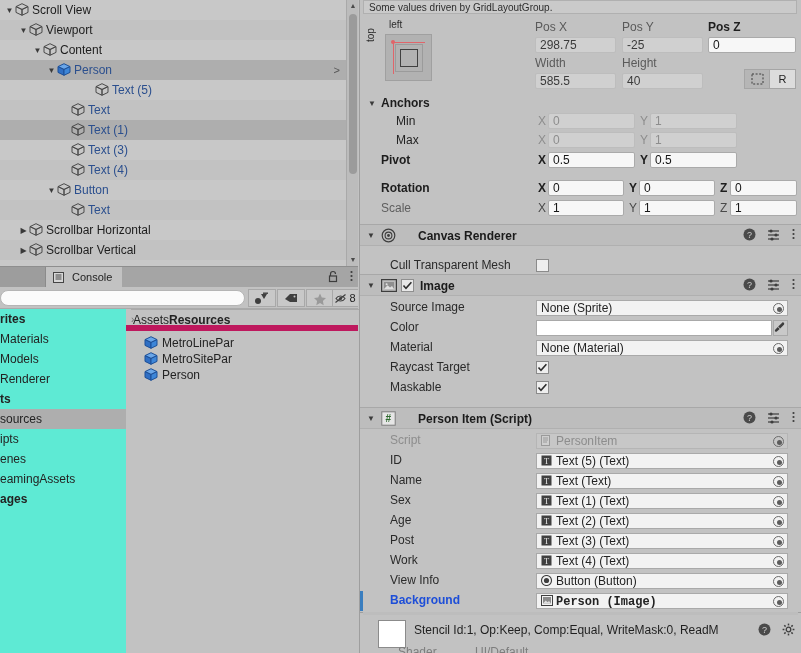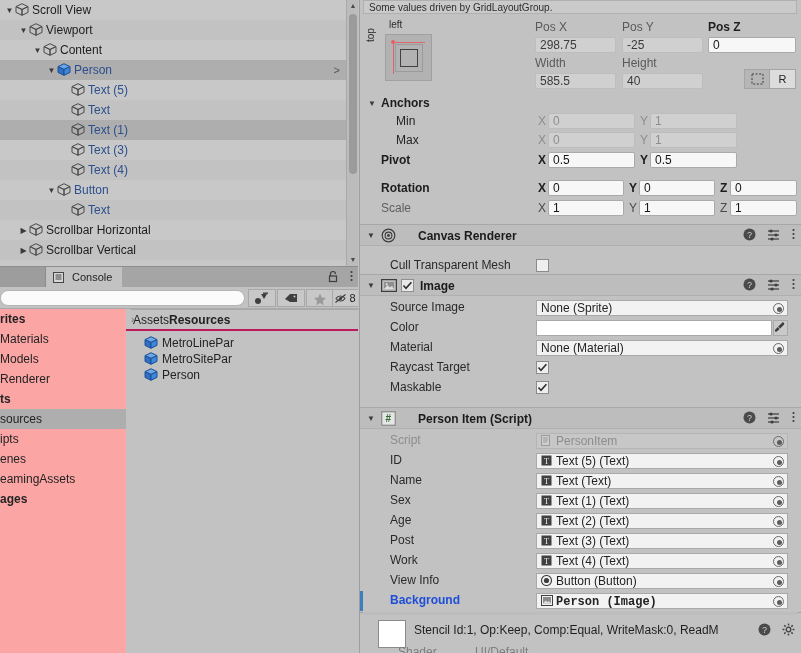--- a/index.html
+++ b/index.html
@@ -41,26 +41,26 @@
 
   
   .projbar{ position:absolute; left:0; top:287px; width:358px; height:22px; background:#c2c2c2; border-bottom:1px solid #aaa;}
   .searchfield{ position:absolute; left:0; top:3px; width:245px; height:16px; background:#fbfbfb; border:1px solid #b5b5b5; border-radius:8px;}
   .pbtn{ position:absolute; top:2px; width:28px; height:18px; background:#c8c8c8; border:1px solid #a8a8a8; text-align:center; line-height:18px;}
   .pbtn.b1{ left:248px; } .pbtn.b2{ left:277px; } .pbtn.b3{ left:306px; }
   .pbtn.b4{ left:332px; width:26px; border-right:none;}
 
   
   .projpane{ position:absolute; left:0; top:309px; width:358px; height:344px; background:#c2c2c2; }
-  .projtree{ position:absolute; left:0; top:0; width:127px; height:344px; background:#fca5a5; border-right:1px solid #ababab;}
+  .projtree{ position:absolute; left:0; top:0; width:127px; height:344px; background:#5eead4; border-right:1px solid #ababab;}
   .ptrow{ height:20px; line-height:20px; padding-left:0; white-space:nowrap; font-size:12px; }
   .ptrow.sel{ background:#aeaeae; }
   .ptrow.bold{ font-weight:bold; }
   .projright{ position:absolute; left:126px; top:0; right:0; height:344px; background:#c2c2c2;}
-  .crumb{ height:22px; line-height:22px; padding-left:7px; font-size:12px; border-bottom:2px solid #be185d;}
+  .crumb{ height:22px; line-height:22px; padding-left:7px; font-size:12px; border-bottom:6px solid #be185d;}
   .crumb .sep{ color:#6f6f6f; margin:0 5px; font-size:10px;}
   .crumb .cur{ font-weight:bold; }
   .arow{ height:16px; line-height:16px; padding-left:18px; font-size:12px; white-space:nowrap;}
   .arow .pre{ display:inline-block; width:14px; height:13px; vertical-align:-2px; margin-right:4px;}
 
   
   .insp{ position:absolute; left:359px; top:0; width:442px; height:653px; background:#c2c2c2; border-left:1px solid #9e9e9e; overflow:hidden;}
   .notice{ position:absolute; left:3px; top:0px; right:4px; height:14px; background:#cacaca; border:1px solid #b0b0b0; font-size:10px; line-height:13px; padding-left:5px; color:#2d2d2d;}
 
   .rectzone{ position:absolute; left:0; top:16px; width:442px; height:78px; }
@@ -143,21 +143,21 @@
         <div class="hrow" style="padding-left: 32px;"><span class="tri">▼</span><span class="cube"><svg width="14" height="13" viewBox="0 0 14 13">
               <path d="M7 0.7 L13 3.6 L7 6.5 L1 3.6 Z" fill="none" stroke="#4a4a4a" stroke-width="1"></path>
               <path d="M1 3.6 L7 6.5 L7 12.3 L1 9.4 Z" fill="none" stroke="#4a4a4a" stroke-width="1"></path>
               <path d="M13 3.6 L7 6.5 L7 12.3 L13 9.4 Z" fill="none" stroke="#4a4a4a" stroke-width="1"></path>
             </svg></span><span class="lbl dark">Content</span></div>
         <div class="hrow sel" style="padding-left: 46px;"><span class="tri">▼</span><span class="cube"><svg width="14" height="13" viewBox="0 0 14 13">
               <path d="M7 0.7 L13 3.6 L7 6.5 L1 3.6 Z" fill="#6aa6e8" stroke="#1d4f96" stroke-width="1"></path>
               <path d="M1 3.6 L7 6.5 L7 12.3 L1 9.4 Z" fill="#2f6fc4" stroke="#1d4f96" stroke-width="1"></path>
               <path d="M13 3.6 L7 6.5 L7 12.3 L13 9.4 Z" fill="#3d86d8" stroke="#1d4f96" stroke-width="1"></path>
             </svg></span><span class="lbl blue">Person</span><span class="chev-r">&gt;</span></div>
-        <div class="hrow" style="padding-left: 60px;"><span class="tri none" style="visibility: hidden;">·</span><span class="cube"><svg width="14" height="13" viewBox="0 0 14 13">
+        <div class="hrow" style="padding-left: 60px; margin-left: 24px;"><span class="tri none" style="visibility: hidden;">·</span><span class="cube"><svg width="14" height="13" viewBox="0 0 14 13">
               <path d="M7 0.7 L13 3.6 L7 6.5 L1 3.6 Z" fill="none" stroke="#4a4a4a" stroke-width="1"></path>
               <path d="M1 3.6 L7 6.5 L7 12.3 L1 9.4 Z" fill="none" stroke="#4a4a4a" stroke-width="1"></path>
               <path d="M13 3.6 L7 6.5 L7 12.3 L13 9.4 Z" fill="none" stroke="#4a4a4a" stroke-width="1"></path>
             </svg></span><span class="lbl blue">Text (5)</span></div>
         <div class="hrow alt" style="padding-left: 60px;"><span class="tri none" style="visibility: hidden;">·</span><span class="cube"><svg width="14" height="13" viewBox="0 0 14 13">
               <path d="M7 0.7 L13 3.6 L7 6.5 L1 3.6 Z" fill="none" stroke="#4a4a4a" stroke-width="1"></path>
               <path d="M1 3.6 L7 6.5 L7 12.3 L1 9.4 Z" fill="none" stroke="#4a4a4a" stroke-width="1"></path>
               <path d="M13 3.6 L7 6.5 L7 12.3 L13 9.4 Z" fill="none" stroke="#4a4a4a" stroke-width="1"></path>
             </svg></span><span class="lbl blue">Text</span></div>
         <div class="hrow sel" style="padding-left: 60px;"><span class="tri none" style="visibility: hidden;">·</span><span class="cube"><svg width="14" height="13" viewBox="0 0 14 13">

